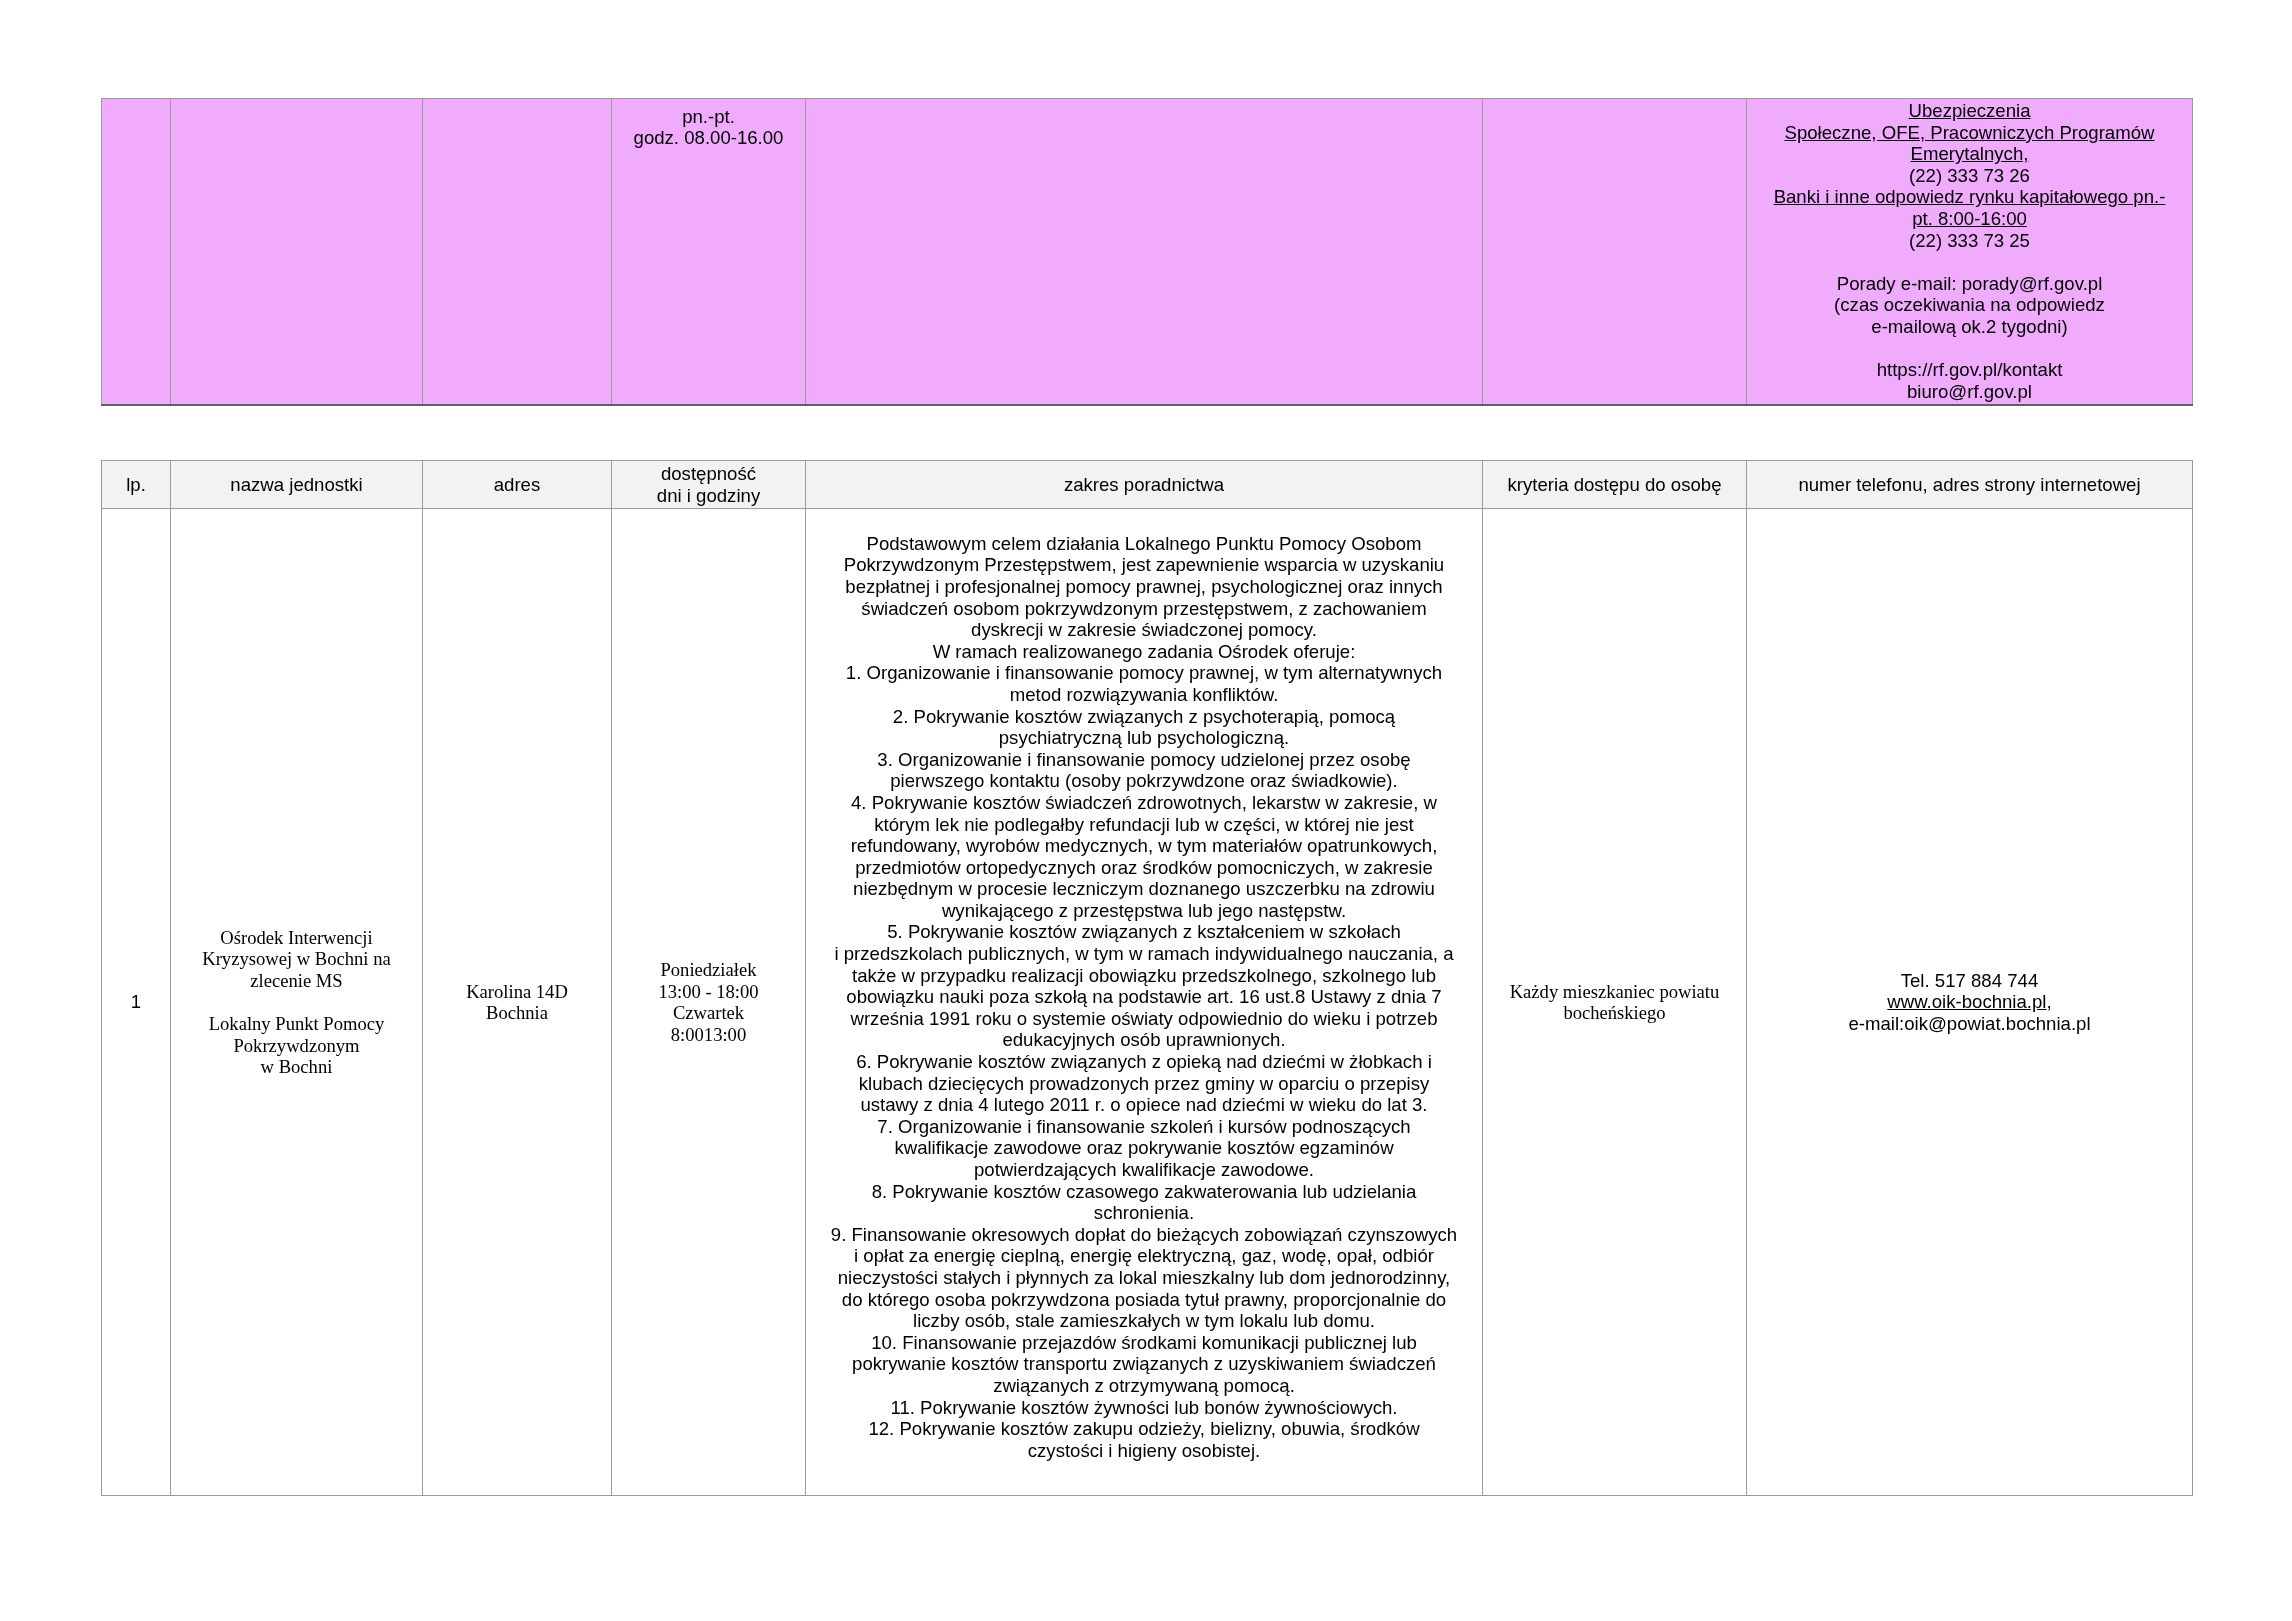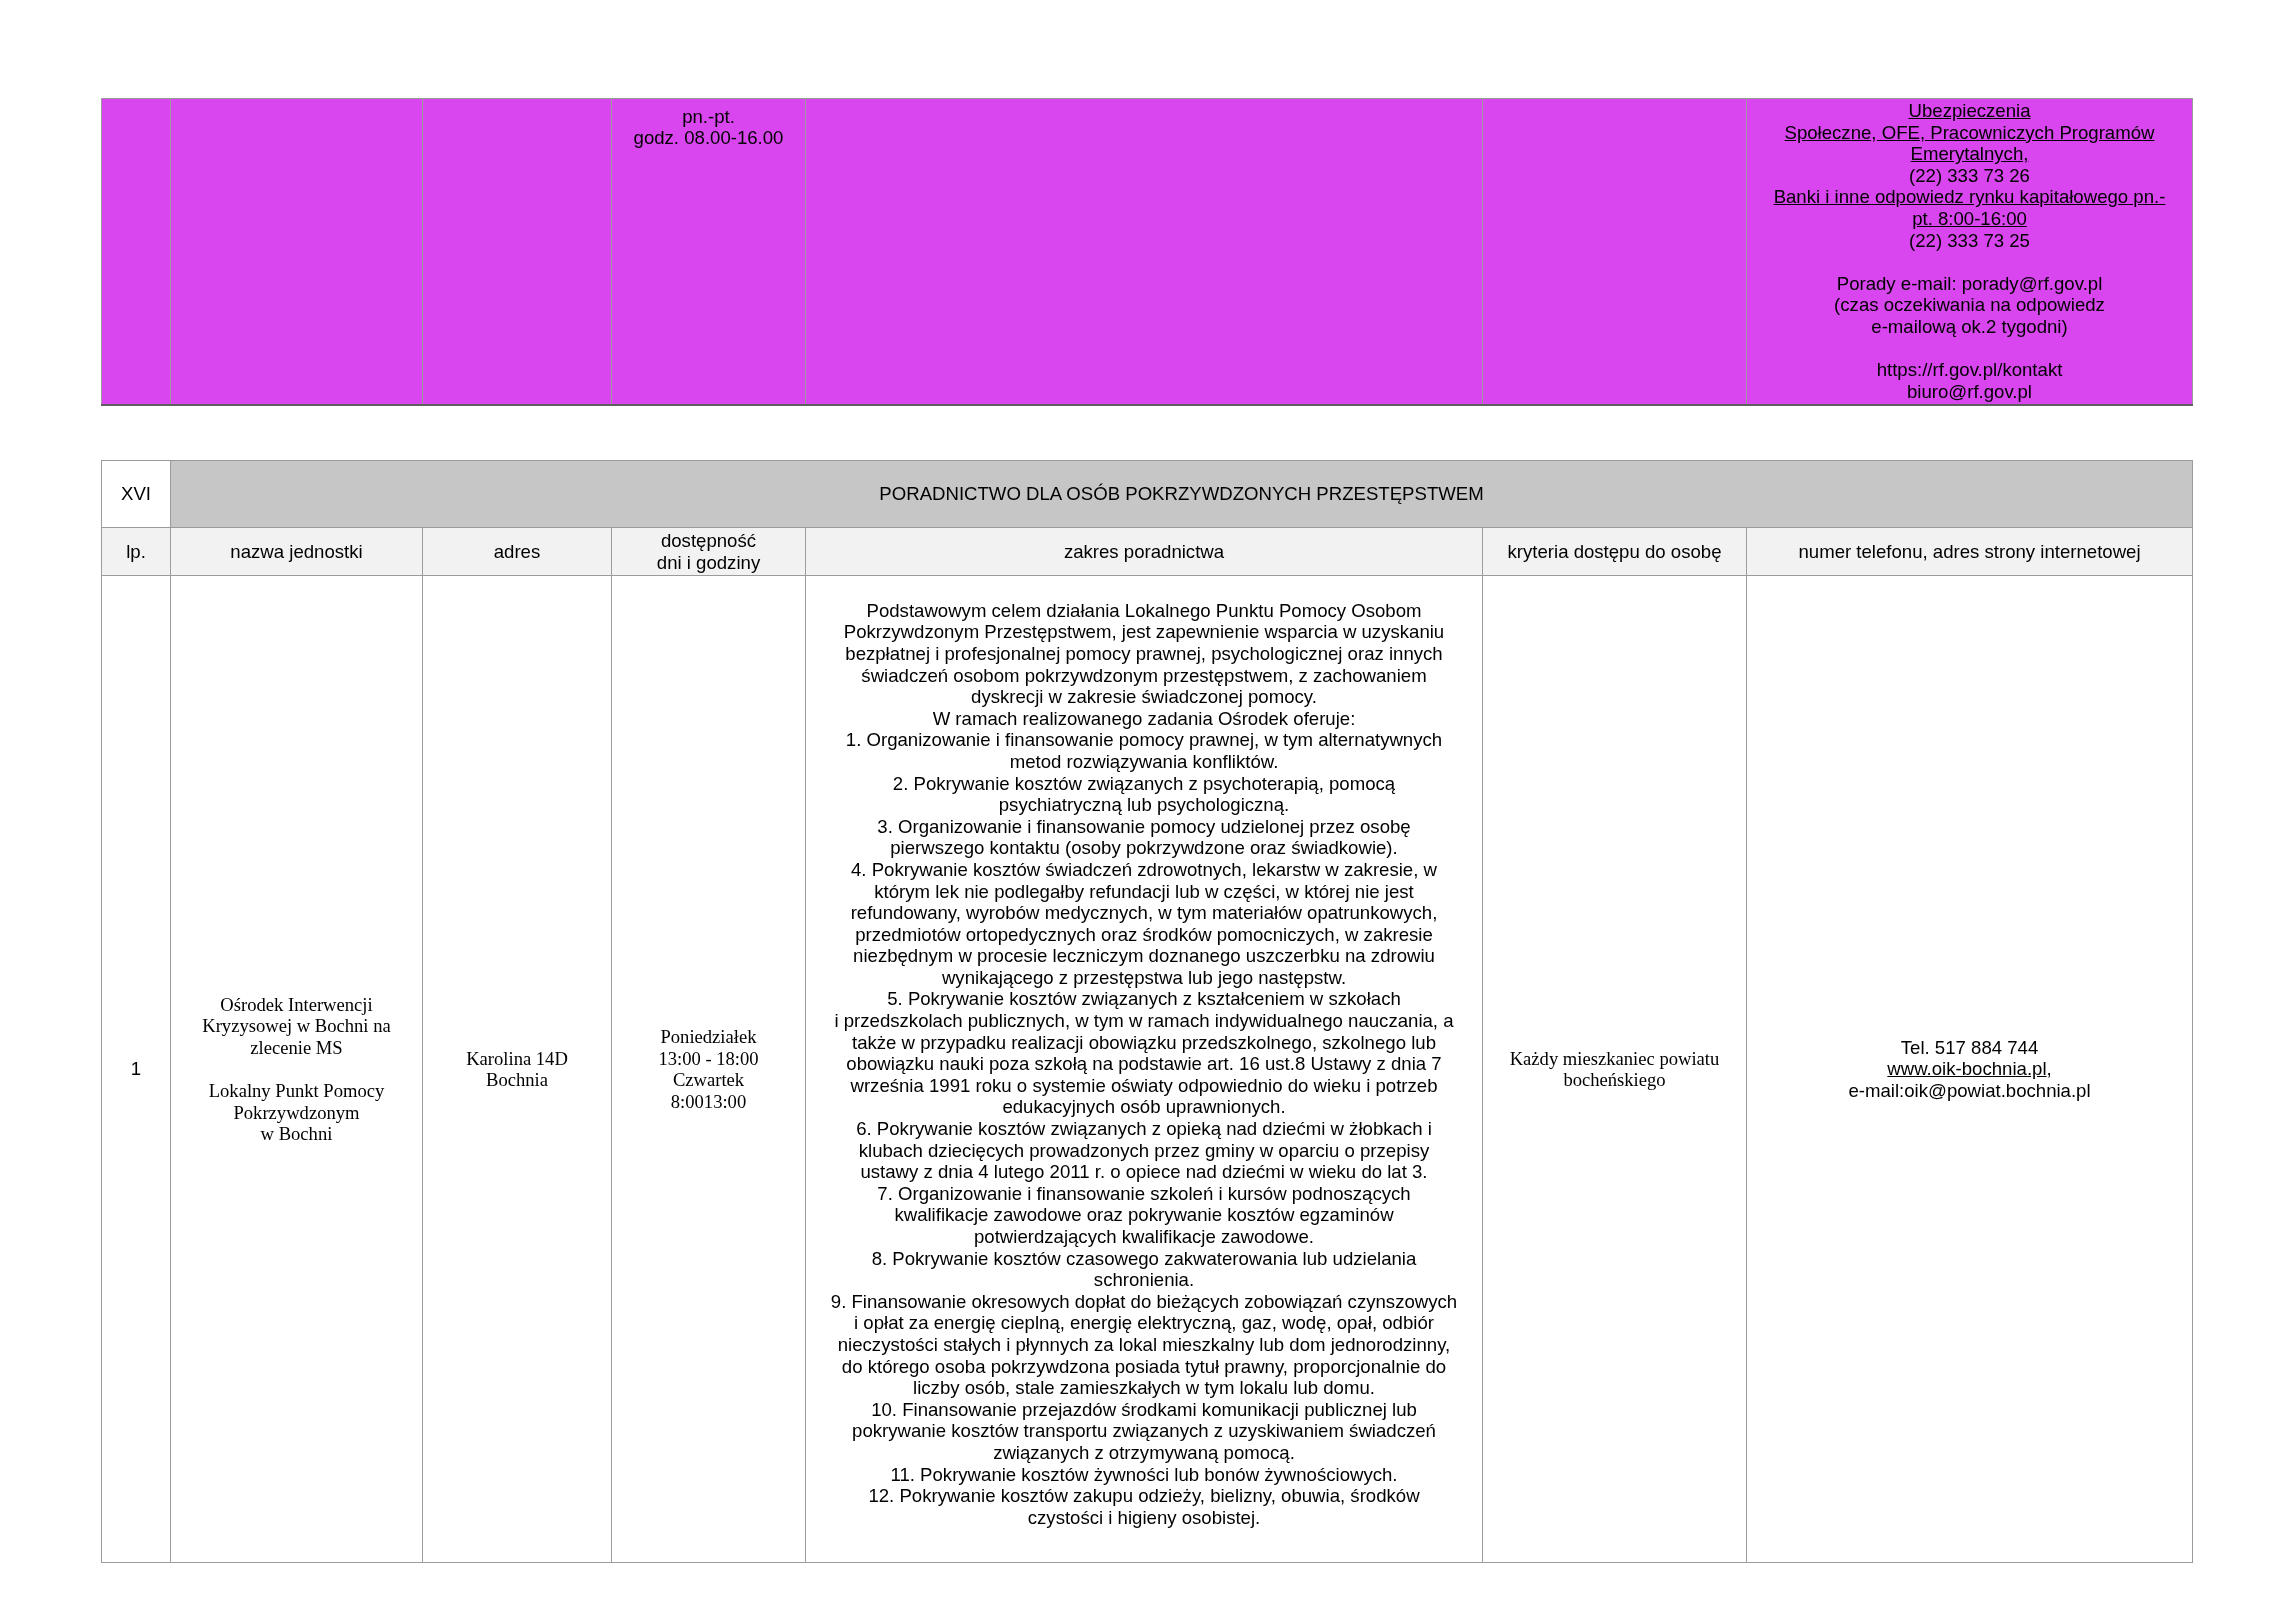--- a/index.html
+++ b/index.html
@@ -4,21 +4,21 @@
 <style>
   * { margin:0; padding:0; box-sizing:border-box; }
   html, body { background:#ffffff; }
   body {
     width:2293px; height:1621px; position:relative;
     font-family:"Liberation Sans", sans-serif; color:#000;
     font-size:18.6px; line-height:21.6px;
   }
   table.doc-table {
     position:absolute; border-collapse:collapse; table-layout:fixed;
-    background:#d946ef;
+    background:#f0abfc;
   }
   table.doc-table td, table.doc-table th {
     border:1px solid #9b9b9b;
     vertical-align:middle; text-align:center;
     font-size:18.6px; line-height:21.6px; font-weight:normal;
     padding:2px 5.9px; overflow:hidden;
   }
   
   #top-table { left:101px; top:98px; width:2091px; }
   #top-table td { vertical-align:top; border-bottom:2px solid #5f5f5f; }
@@ -90,24 +90,20 @@
   <colgroup>
     <col style="width:69px">
       <col style="width:252px">
       <col style="width:189px">
     <col style="width:194px">
       <col style="width:677px">
       <col style="width:264px">
     <col style="width:446px">
   </colgroup>
   <tbody>
-      <tr class="section-row" style="height:67px">
-    <td class="section-number-cell">XVI</td>
-    <td class="section-title-cell" colspan="6">PORADNICTWO DLA OSÓB POKRZYWDZONYCH PRZESTĘPSTWEM</td>
-  </tr>
   <tr class="header-row" style="height:45px">
     <th>lp.</th>
     <th>nazwa jednostki</th>
     <th>adres</th>
     <th>dostępność
 dni i godziny</th>
     <th>zakres poradnictwa</th>
     <th>kryteria dostępu do osobę</th>
     <th>numer telefonu, adres strony internetowej</th>
   </tr>

